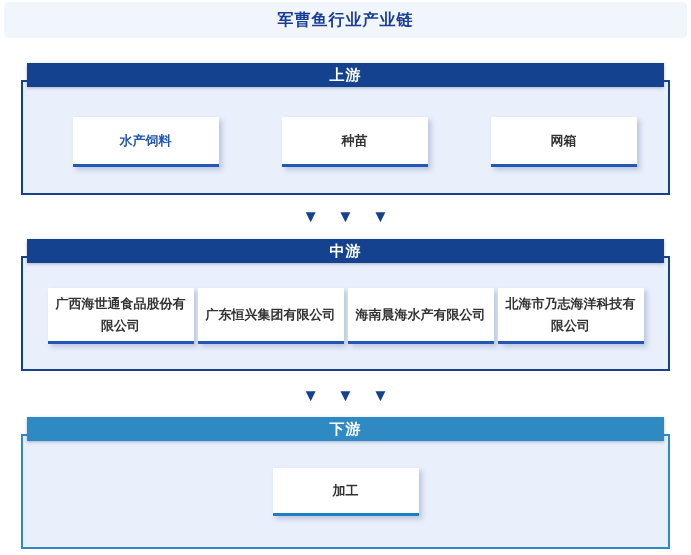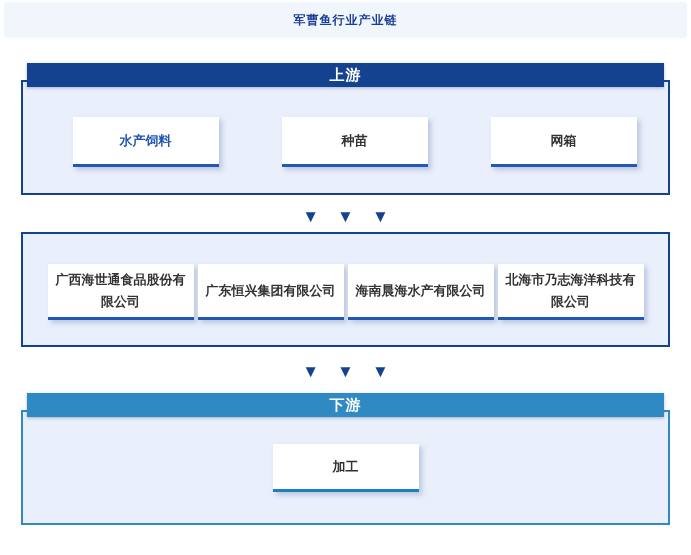--- a/index.html
+++ b/index.html
@@ -22,21 +22,21 @@
   }
   .title-band{
     margin:2px 4px 0 4px;
     height:36px;
     background:var(--title-band-bg);
     border-radius:4px;
     display:flex;align-items:center;justify-content:center;
   }
   .title-band .title{
     color:var(--title-text);
-    font-size:12px;
+    font-size:16px;
     font-weight:bold;
     letter-spacing:1px;
   }
   .section{margin:0 21px;position:relative;}
   .section-header{
     position:relative;z-index:2;
     margin:0 6px;
     height:24px;
     display:flex;align-items:center;justify-content:center;
     color:#ffffff;
@@ -111,20 +111,21 @@
     </div>
   </div>
 
   <div class="arrows-row first">
     <span class="down-arrow">▼</span>
     <span class="down-arrow">▼</span>
     <span class="down-arrow">▼</span>
   </div>
 
   <div class="section dark sec-midstream">
+    <div class="section-header">中游</div>
     <div class="section-body">
       <div class="item-box">广西海世通食品股份有限公司</div>
       <div class="item-box">广东恒兴集团有限公司</div>
       <div class="item-box">海南晨海水产有限公司</div>
       <div class="item-box">北海市乃志海洋科技有限公司</div>
     </div>
   </div>
 
   <div class="arrows-row second">
     <span class="down-arrow">▼</span>

